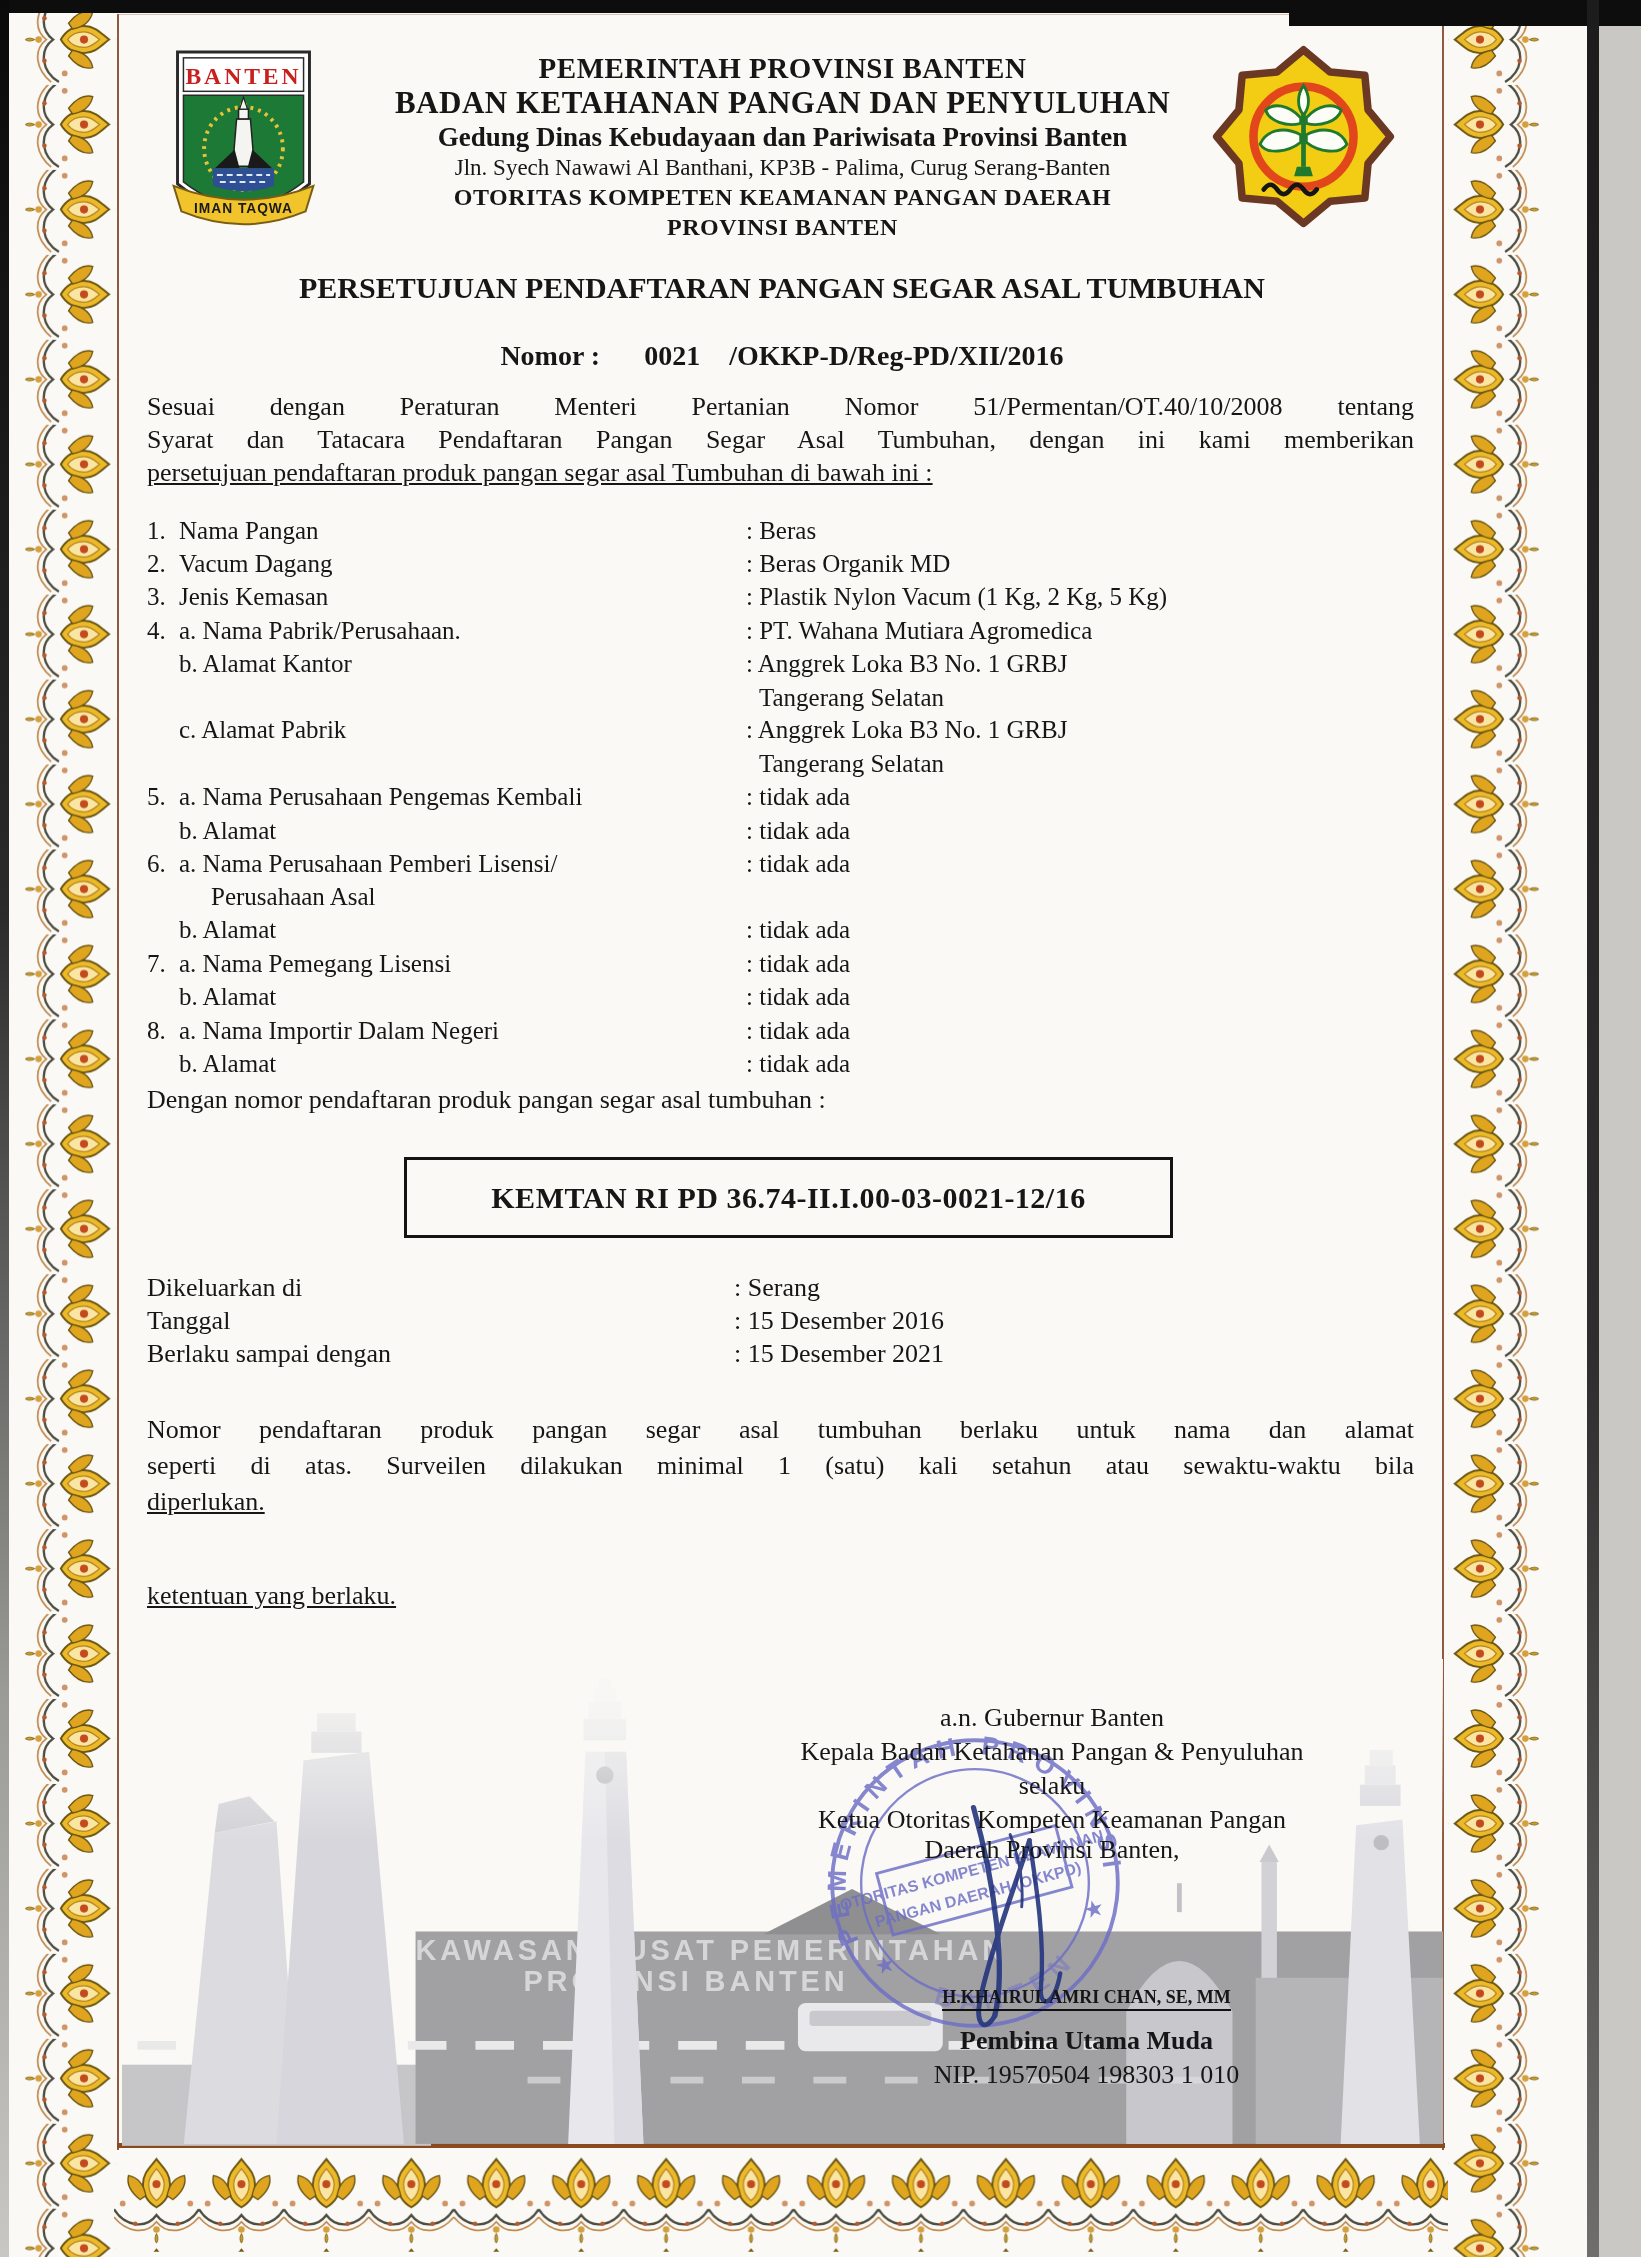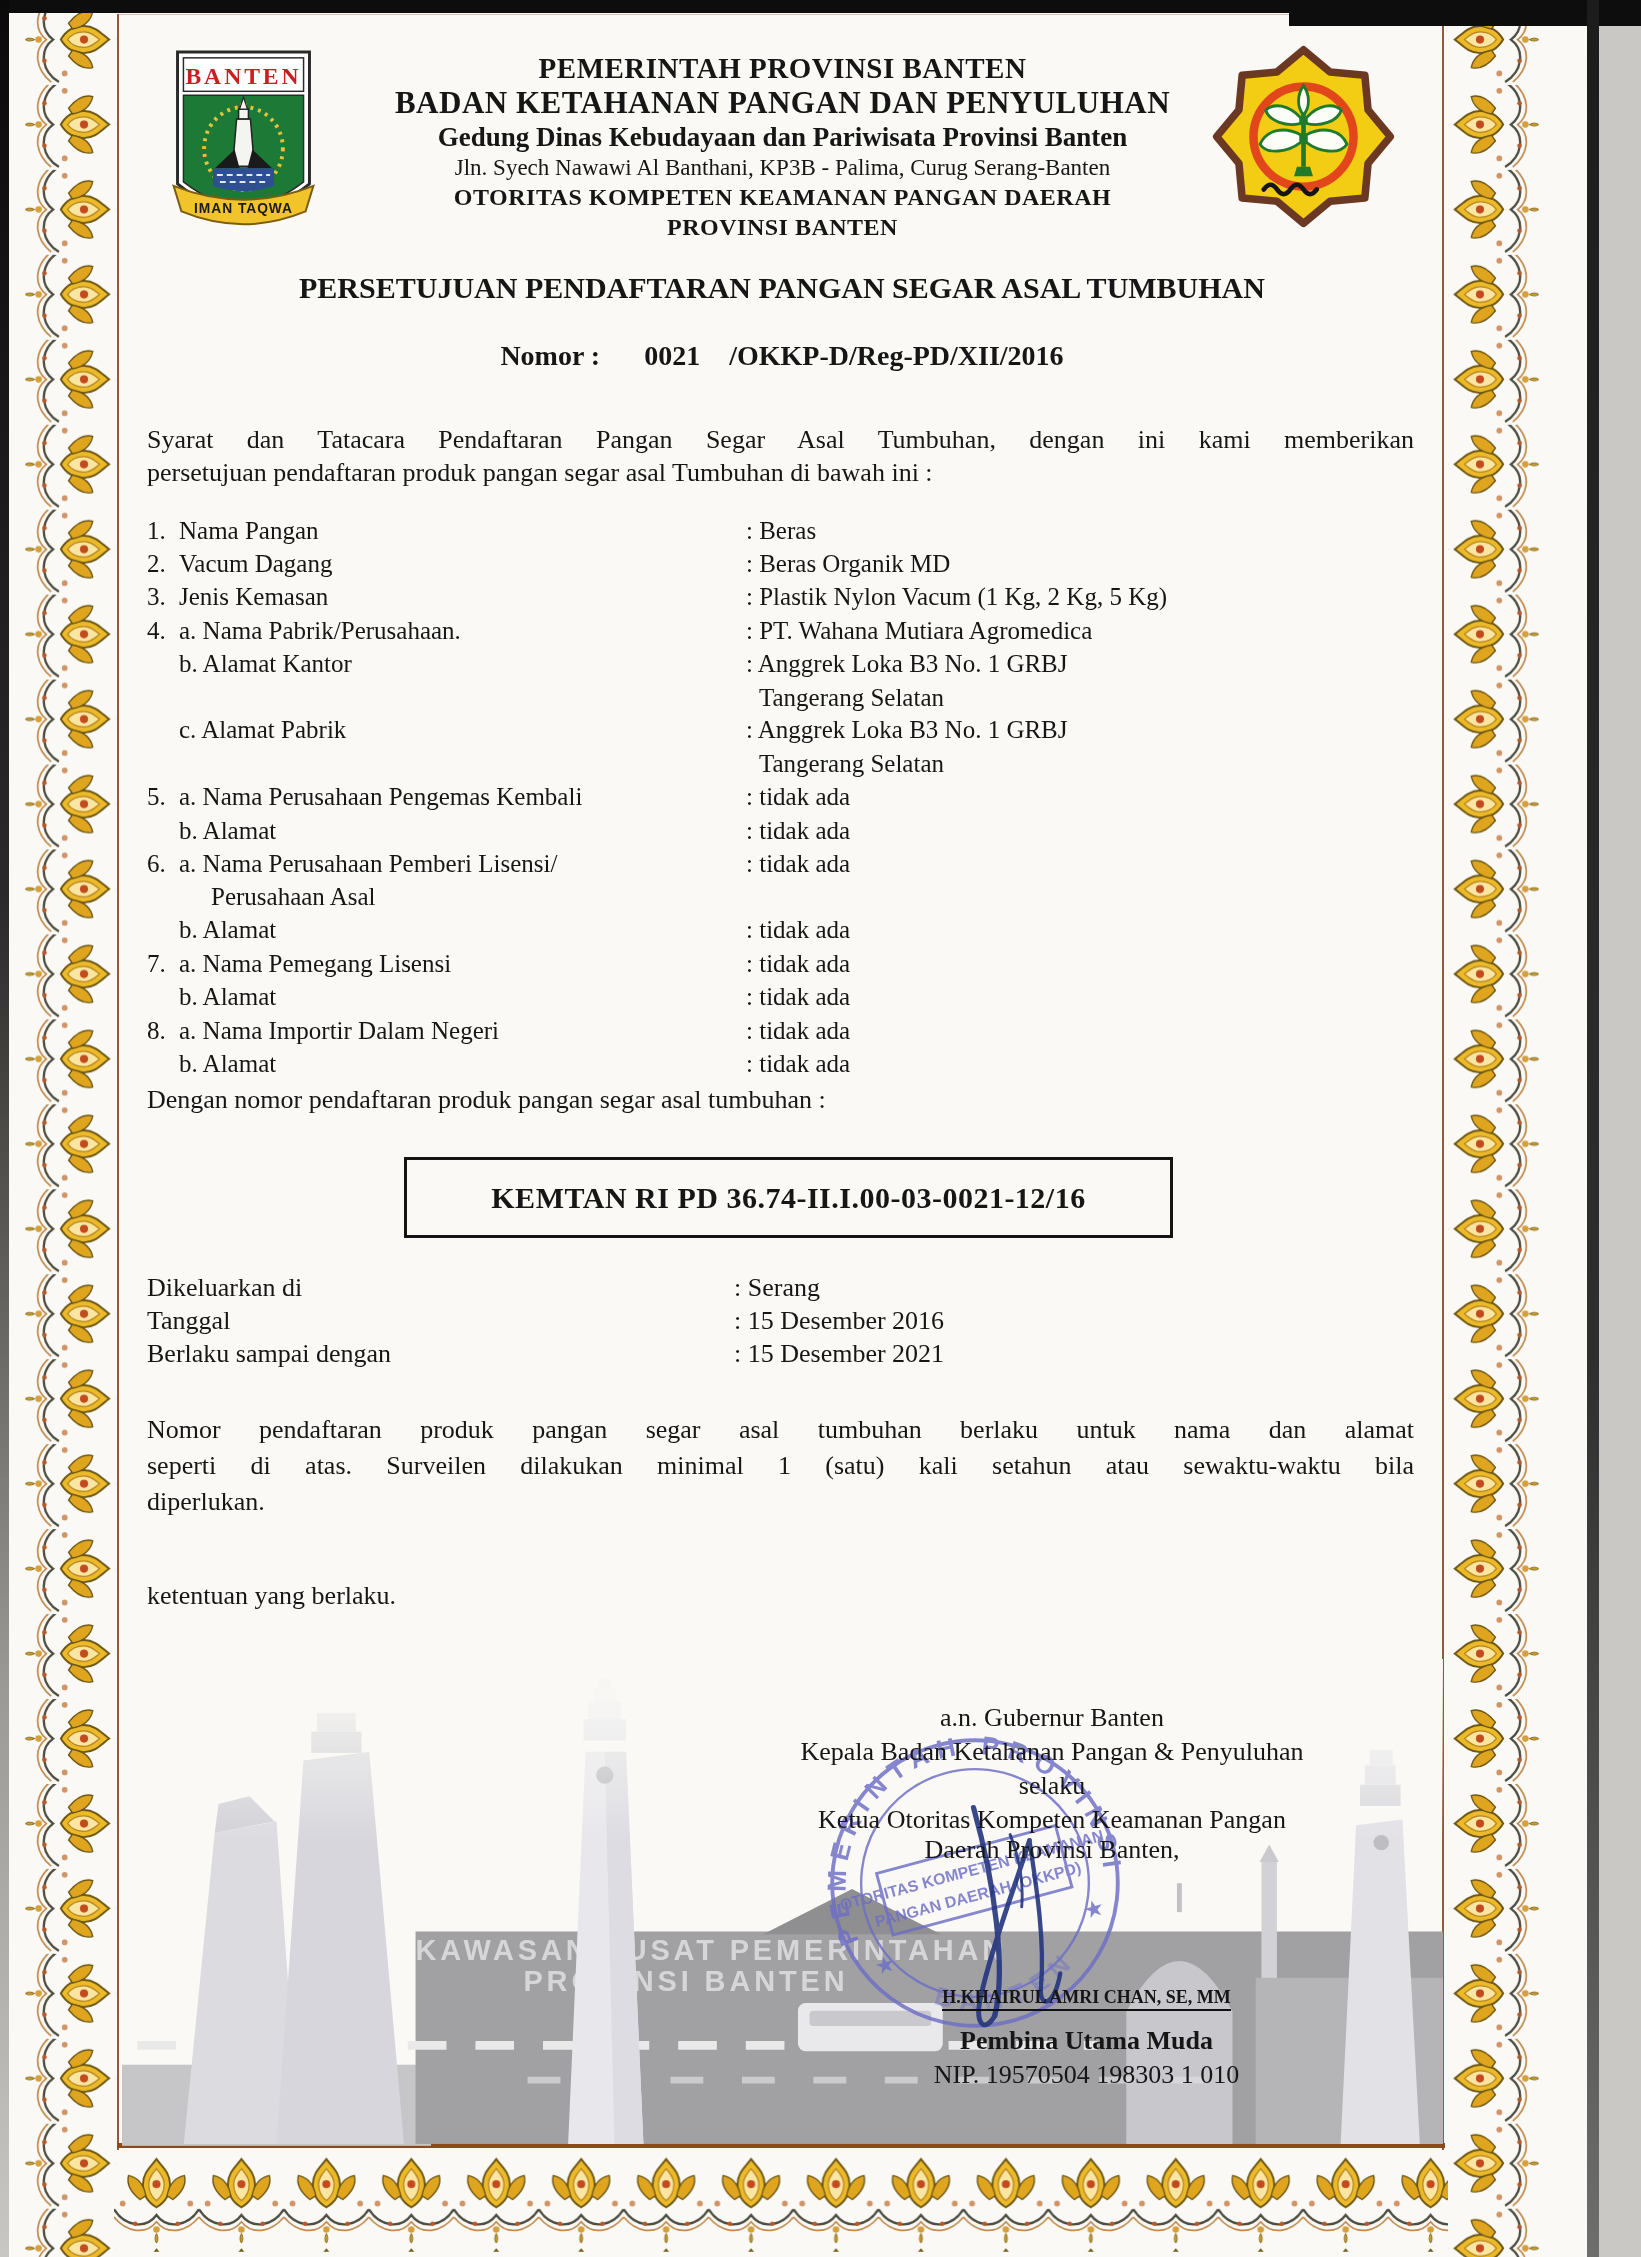--- a/index.html
+++ b/index.html
@@ -23,21 +23,21 @@
   .h1{font-size:29px;font-weight:600;letter-spacing:0.5px;}
   .h2{font-size:31px;font-weight:600;letter-spacing:0.5px;}
   .h3{font-size:27px;font-weight:bold;}
   .h4{font-size:23px;}
   .h5{font-size:24px;font-weight:bold;letter-spacing:0.5px;}
   #doc-title{left:135px;top:271px;width:1294px;text-align:center;font-size:30px;font-weight:bold;}
   #nomor-line{left:135px;top:340px;width:1294px;display:flex;justify-content:center;gap:0;
               font-size:28px;font-weight:bold;}
   #nomor-line span{white-space:pre;}
   .jline{left:147px;width:1267px;height:35px;font-size:26px;text-align:justify;text-align-last:justify;white-space:normal;}
-  .jlast{text-align:left;text-align-last:left;}
+  .jlast{text-align:left;text-align-last:left;text-decoration:underline;}
   
   .row{left:147px;width:1284px;height:34px;font-size:25px;white-space:nowrap;}
   .row .num{position:absolute;left:0;}
   .row .lab{position:absolute;left:32px;}
   .row .lab.ind2{left:64px;}
   .row .val{position:absolute;left:599px;}
   .row .val.cont{left:612px;}
   #reg-line{left:147px;top:1085px;font-size:26px;}
   #reg-box{left:404px;top:1157px;width:763px;height:75px;border:3.9px solid #141414;
            display:flex;align-items:center;justify-content:center;}
@@ -191,20 +191,21 @@
 
   <div id="doc-title" class="abs z30">PERSETUJUAN PENDAFTARAN PANGAN SEGAR ASAL TUMBUHAN</div>
   <div id="nomor-line" class="abs z30">
     <span>Nomor :</span>
     <span style="width:44px"></span>
     <span>0021</span>
     <span style="width:29px"></span>
     <span>/OKKP-D/Reg-PD/XII/2016</span>
   </div>
 
+  <div class="abs jline z30" style="top:392px">Sesuai dengan Peraturan Menteri Pertanian Nomor 51/Permentan/OT.40/10/2008 tentang</div>
   <div class="abs jline z30" style="top:425px">Syarat dan Tatacara Pendaftaran Pangan Segar Asal Tumbuhan, dengan ini kami memberikan</div>
   <div class="abs jline jlast z30" style="top:458px">persetujuan pendaftaran produk pangan segar asal Tumbuhan di bawah ini :</div>
 
   <div class="abs row z30" style="top:517px">
       <span class="num">1.</span>
       <span class="lab">Nama Pangan</span>
       <span class="val">: Beras</span>
     </div>
   <div class="abs row z30" style="top:550px">
       <span class="num">2.</span>

